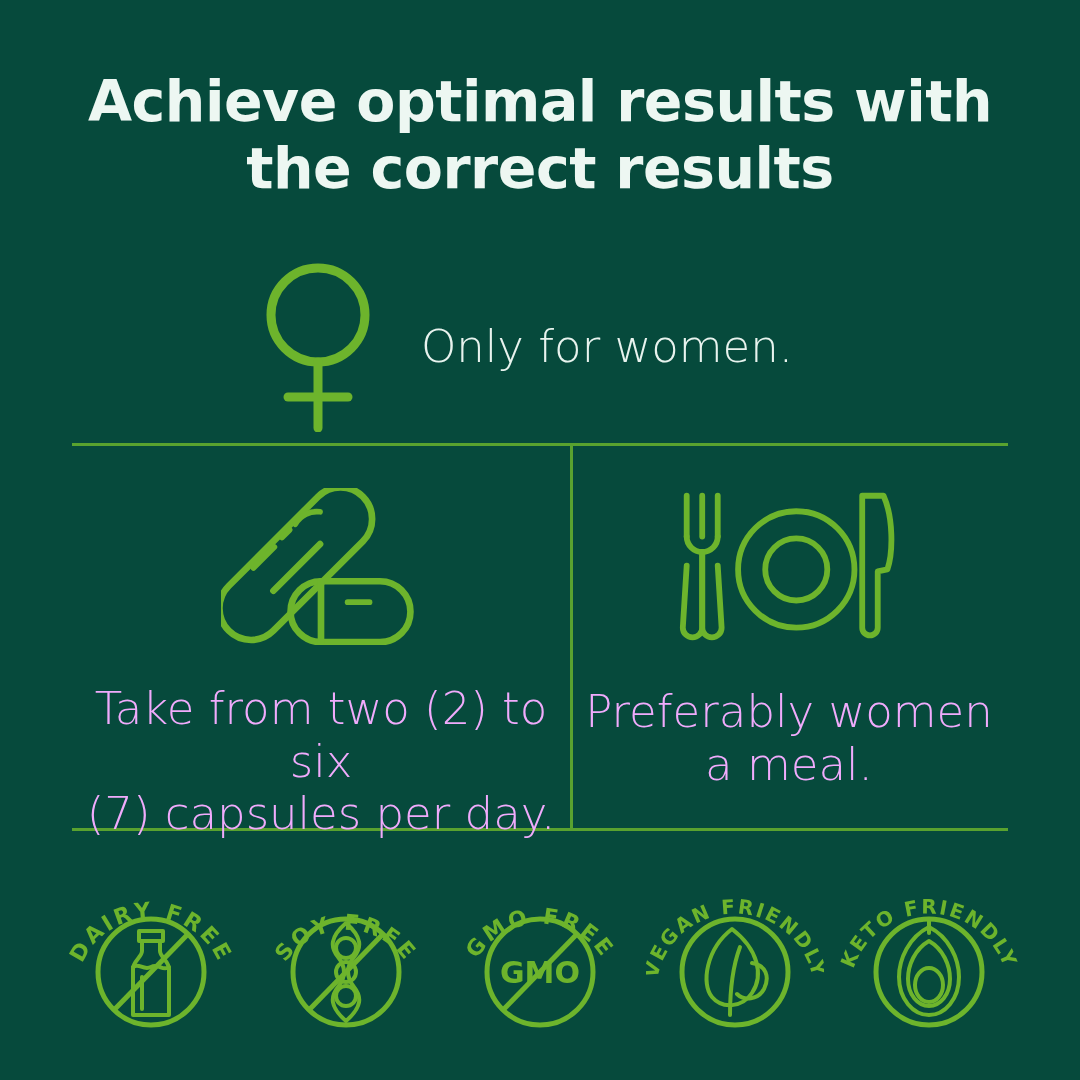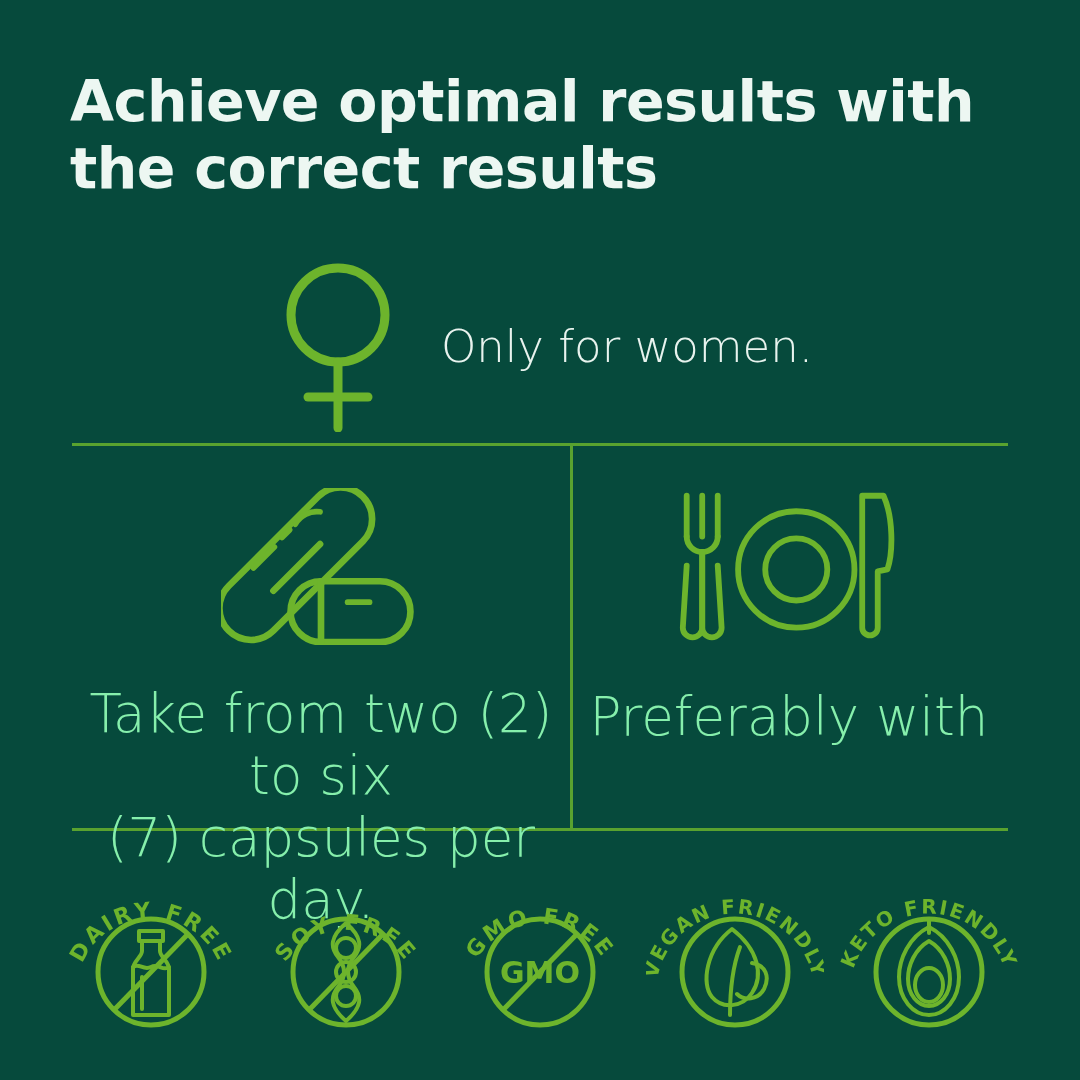--- a/index.html
+++ b/index.html
@@ -20,34 +20,34 @@
     background: #064A3C;
     box-sizing: border-box;
   }
 
   
   .title {
     position: absolute;
     left: 70px;
     top: 68px;
     width: 940px;
-    text-align: left;
+    text-align: center;
     color: #EDF7F2;
     font-family: "DejaVu Sans", sans-serif;
     font-weight: 700;
     font-size: 57px;
     line-height: 1.18;
     letter-spacing: -0.5px;
   }
   .title-line { display: block; white-space: nowrap; }
 
   
   .row-women {
     position: absolute;
-    left: 80px;
+    left: 60px;
     top: 252px;
     width: 936px;
     height: 190px;
     display: flex;
     align-items: center;
     justify-content: center;
   }
   .women-icon { width: 110px; height: 170px; flex: 0 0 auto; }
   .women-text {
     margin-left: 48px;
@@ -93,24 +93,24 @@
     align-items: center;
     justify-content: flex-start;
     box-sizing: border-box;
   }
   .cell-left  { width: 498px; padding-top: 42px; }
   .cell-right { width: 438px; padding-top: 42px; }
   .cell-icon { flex: 0 0 auto; }
   .cell-text {
     margin-top: 34px;
     text-align: center;
-    color: #86efac;
+    color: #f0abfc;
     font-family: "DejaVu Sans", sans-serif;
     font-weight: 300;
-    font-size: 53px;
+    font-size: 45px;
     line-height: 1.17;
   }
 
   
   .badges {
     position: absolute;
     left: 62px;
     top: 872px;
     width: 956px;
     height: 166px;
@@ -181,22 +181,23 @@
           <path d="M28 66 v78 a10 10 0 0 1 -10 10 a10 10 0 0 1 -10 -10 l4 -64"></path>
           <path d="M28 66 v78 a10 10 0 0 0 10 10 a10 10 0 0 0 10 -10 l-4 -64"></path>
 
           <circle cx="125" cy="84" r="60"></circle>
           <circle cx="125" cy="84" r="32"></circle>
 
           <path d="M215 8 c10 22 10 58 4 76 l-10 2 v58 a8 8 0 0 1 -8 8 a8 8 0 0 1 -8 -8 V8 Z"></path>
         </svg>
       </span>
       <div class="cell-text">
-        <span>Preferably with</span>
+        <span>Preferably women</span>
         <br>
+        <span>a meal.</span>
       </div>
     </div>
 
   </div>
 
   <div class="badges">
 
     <span class="badge">
       <svg viewBox="0 0 178 160" width="178" height="160" fill="none" stroke="#6DB42C">
         <defs>

